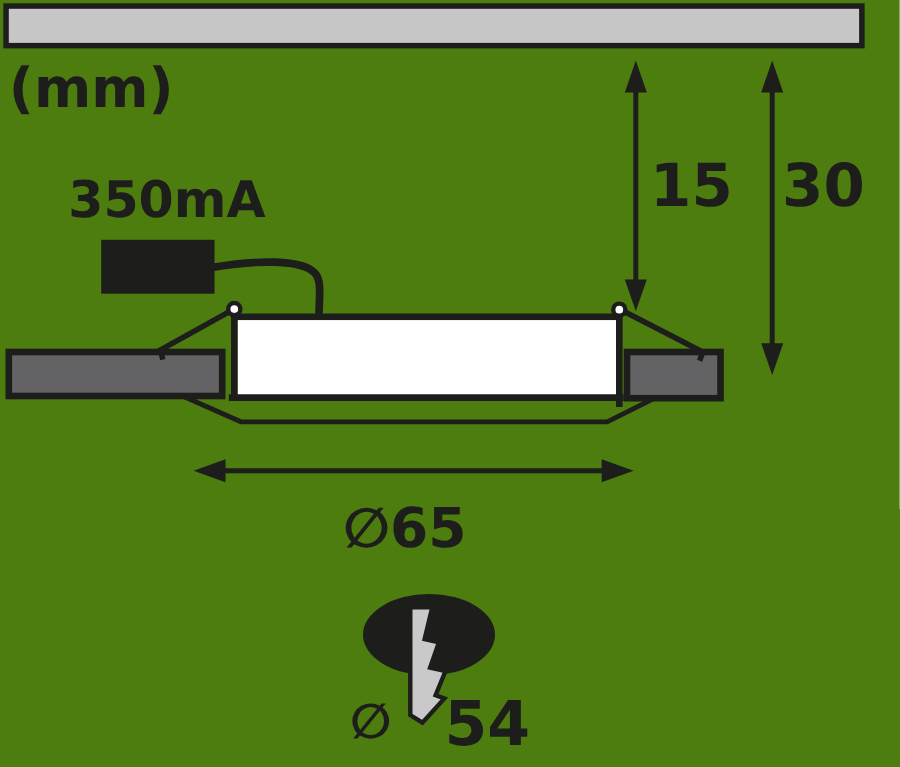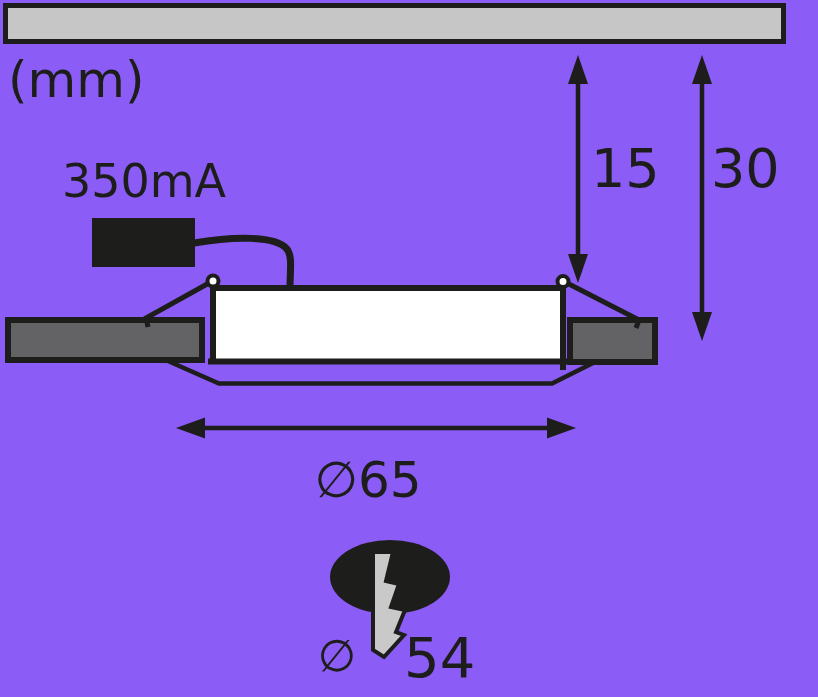--- a/index.html
+++ b/index.html
@@ -1,21 +1,22 @@
 <!DOCTYPE html>
 <html><head>
 <meta charset="utf-8">
 <style>
   html, body { margin: 0; padding: 0; background: #ffffff; }
   .stage {
     position: relative;
     width: 818px;
     height: 697px;
-    background: #8b5cf6;
+    background: #4d7c0f;
     overflow: hidden;
+    font-weight: bold;
   }
   svg { position: absolute; left: 0; top: 0; display: block; }
   .ln   { stroke: #1d1d1b; }
   .lbl  {
     font-family: "DejaVu Sans", "Liberation Sans", sans-serif;
     fill: #1d1d1b;
   }
 </style>
 </head>
 <body>

